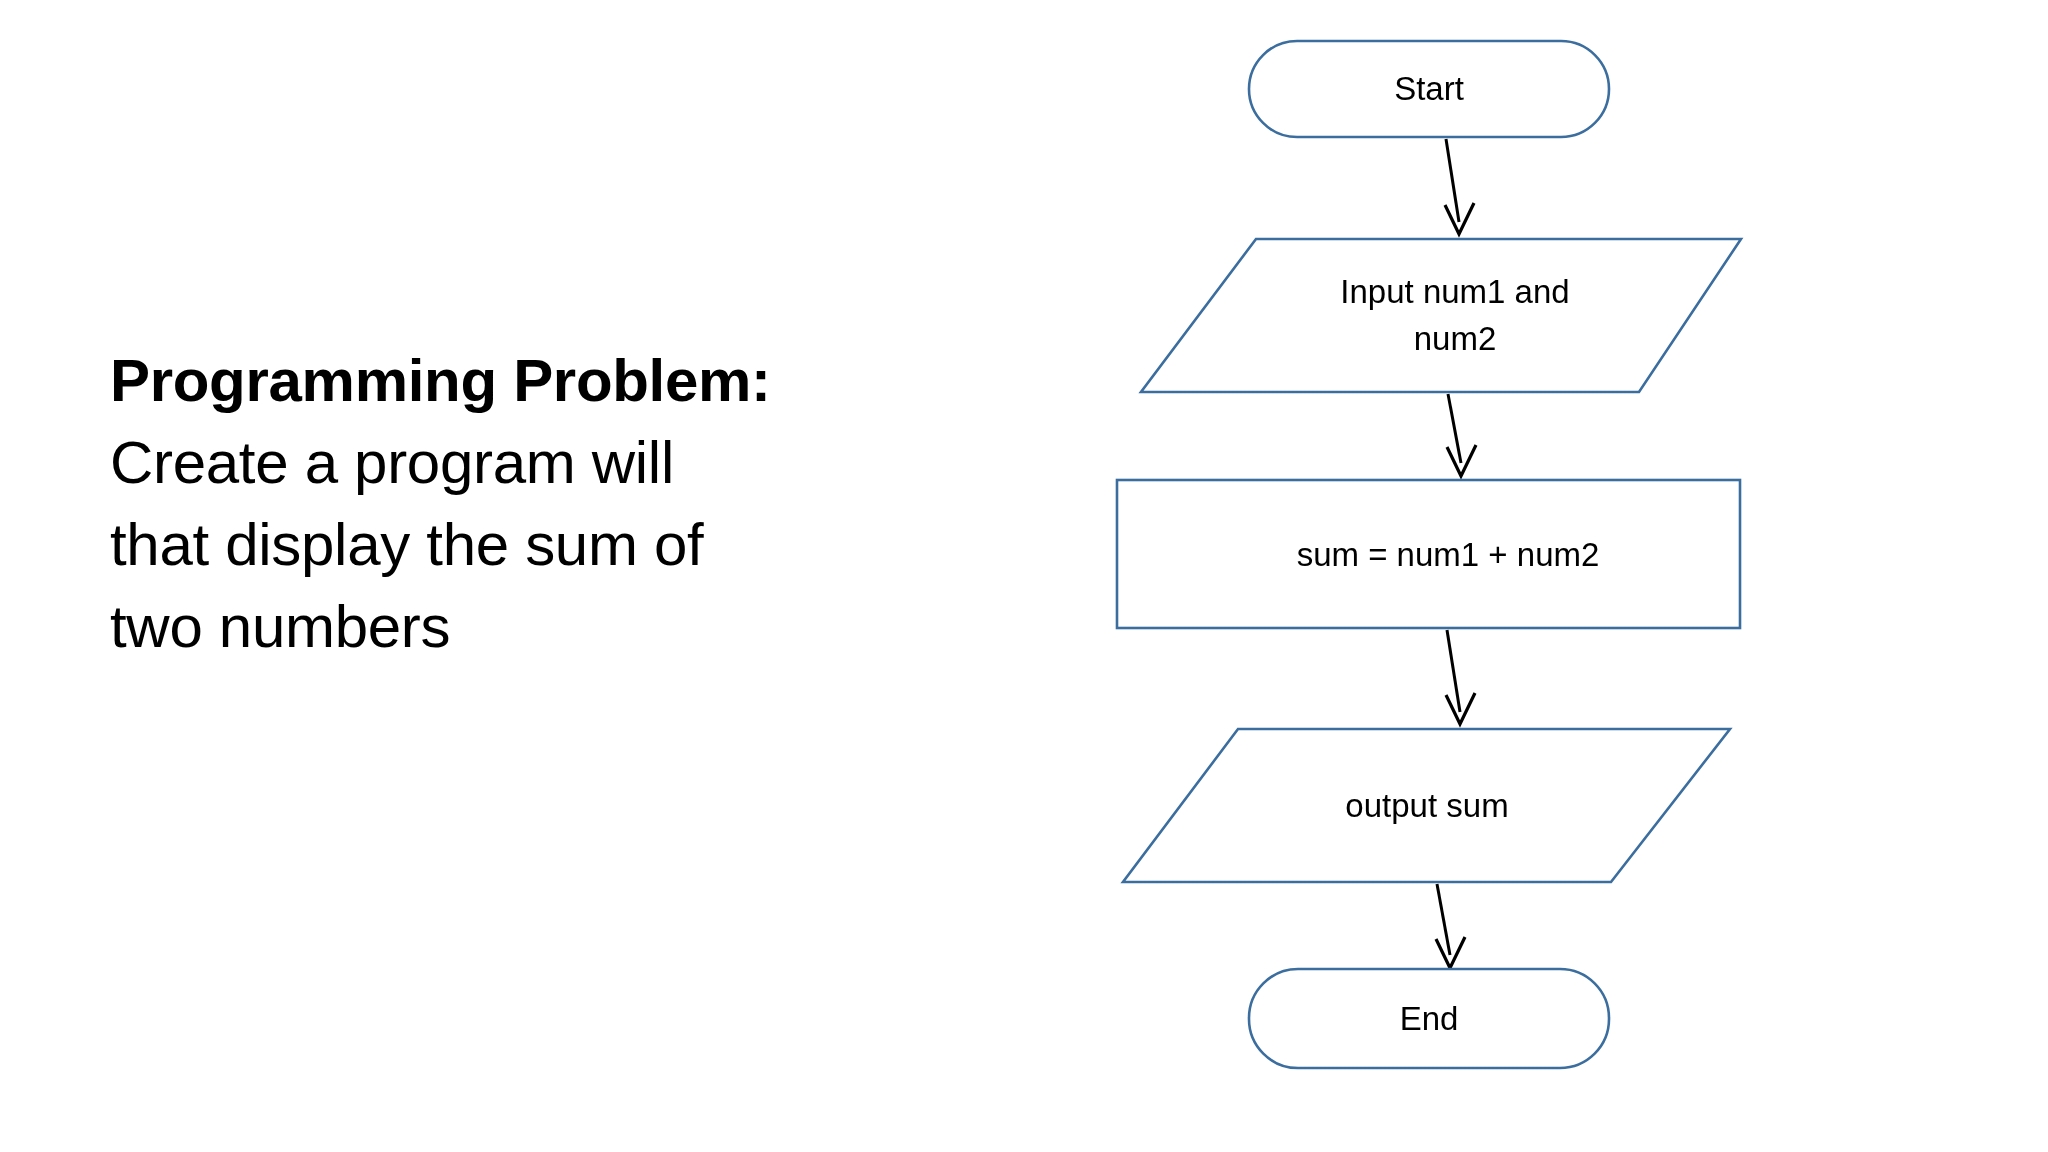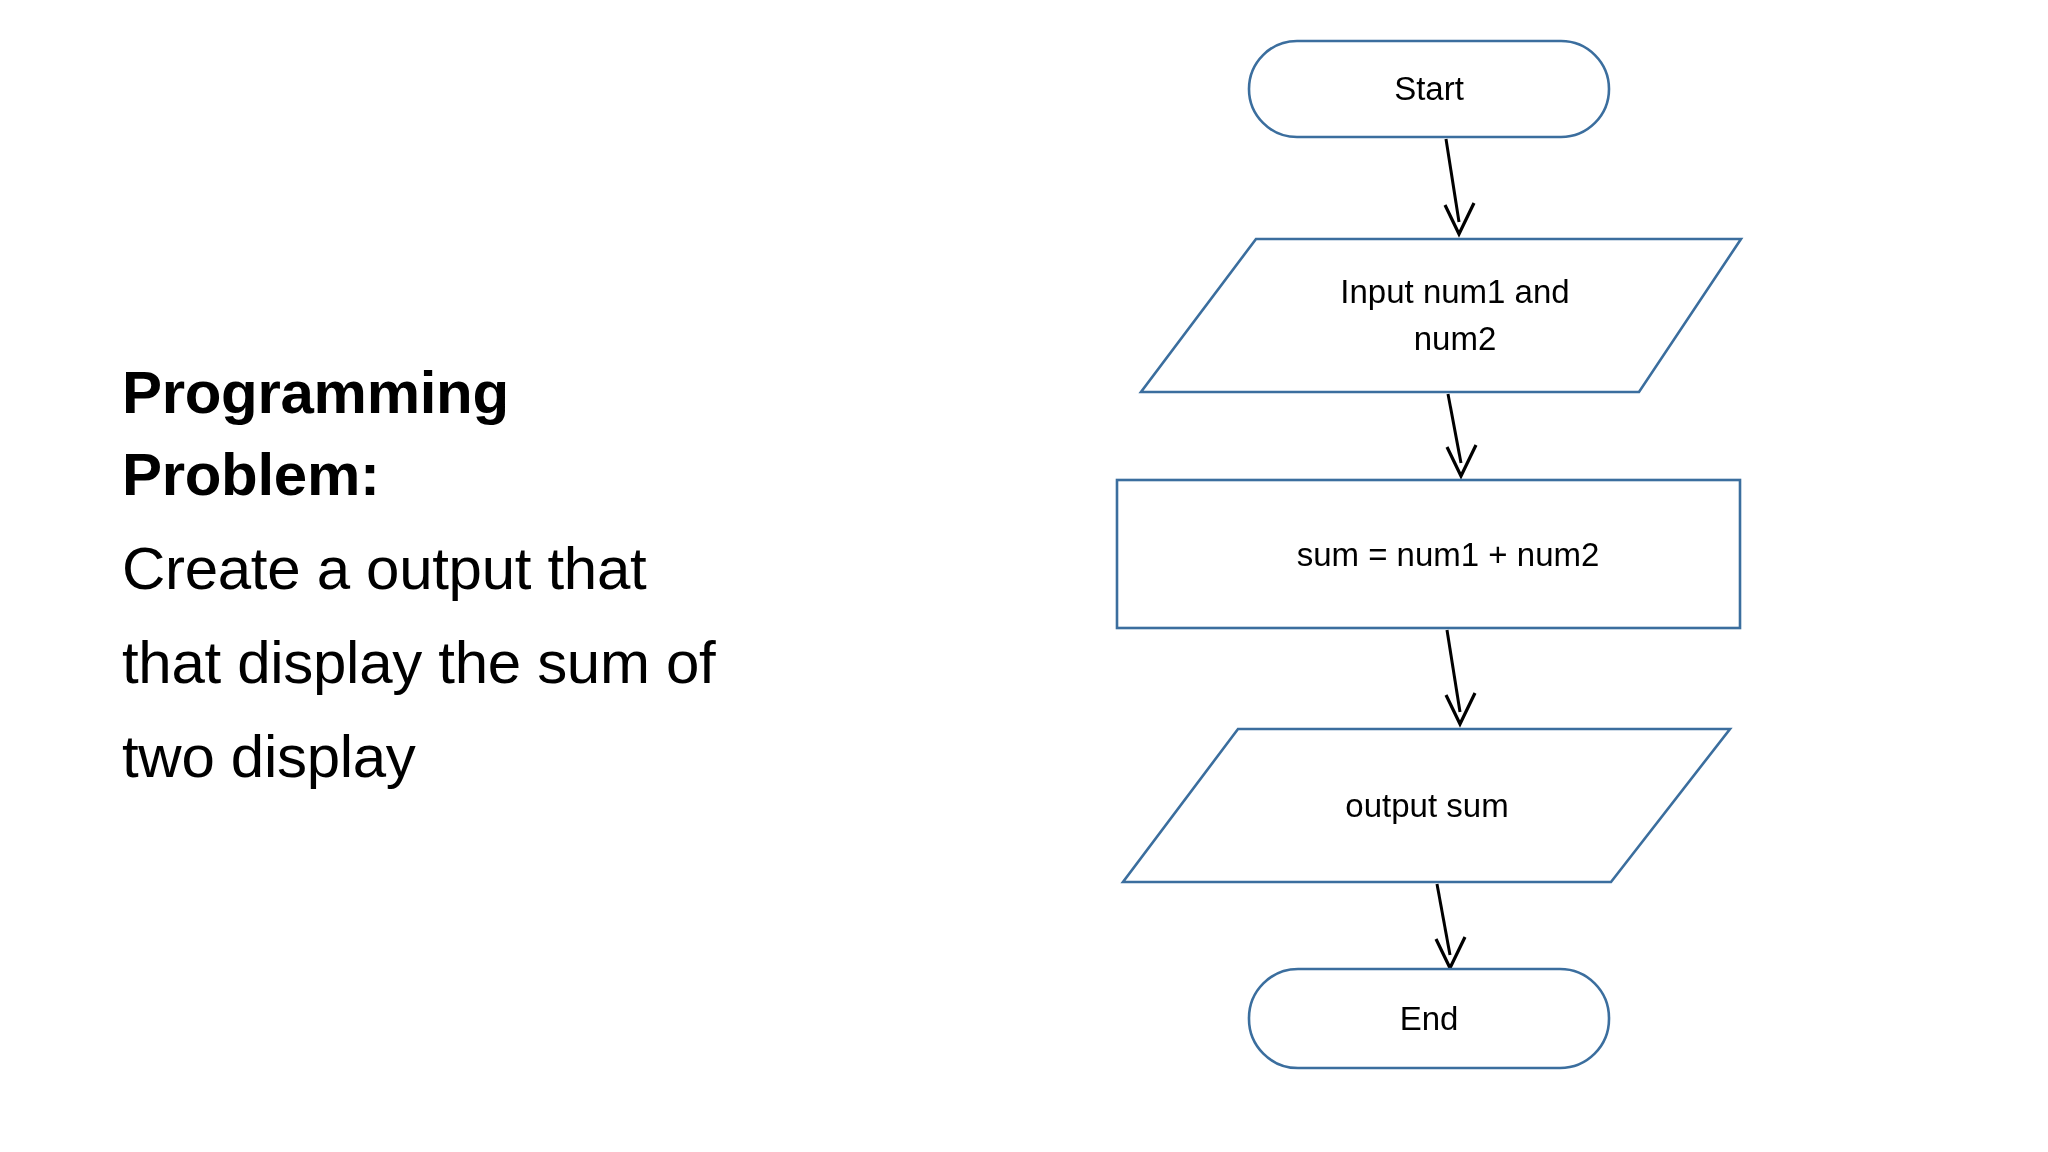--- a/index.html
+++ b/index.html
@@ -26,21 +26,21 @@
   }
 
   
   #prompt-block {
     position: absolute;
     left: 110px;
     top: 340px;
     width: 680px;
   }
   #prompt-block p {
-    margin: 12px;
+    margin: 0;
     color: #000000;
     font-size: 60px;
     line-height: 82px;
     letter-spacing: -0.3px;
     font-stretch: condensed;
     white-space: pre-wrap;
   }
   #prompt-block .heading {
     font-weight: 700;
   }
@@ -85,23 +85,23 @@
     dominant-baseline: middle;
   }
 </style>
 </head>
 <body>
 
 <div id="slide">
 
   <div id="prompt-block">
     <p class="heading">Programming Problem:</p>
-    <p class="body-line">Create a output that</p>
+    <p class="body-line">Create a program will</p>
     <p class="body-line">that display the sum of</p>
-    <p class="body-line">two display</p>
+    <p class="body-line">two numbers</p>
   </div>
 
   <div id="flowchart">
     <svg width="2048" height="1152" viewBox="0 0 2048 1152" xmlns="http://www.w3.org/2000/svg">
 
       <g>
         <rect class="shape-outline" x="1249" y="41" width="360" height="96" rx="48" ry="48"></rect>
         <text class="node-label" x="1429" y="91">Start</text>
       </g>
 

